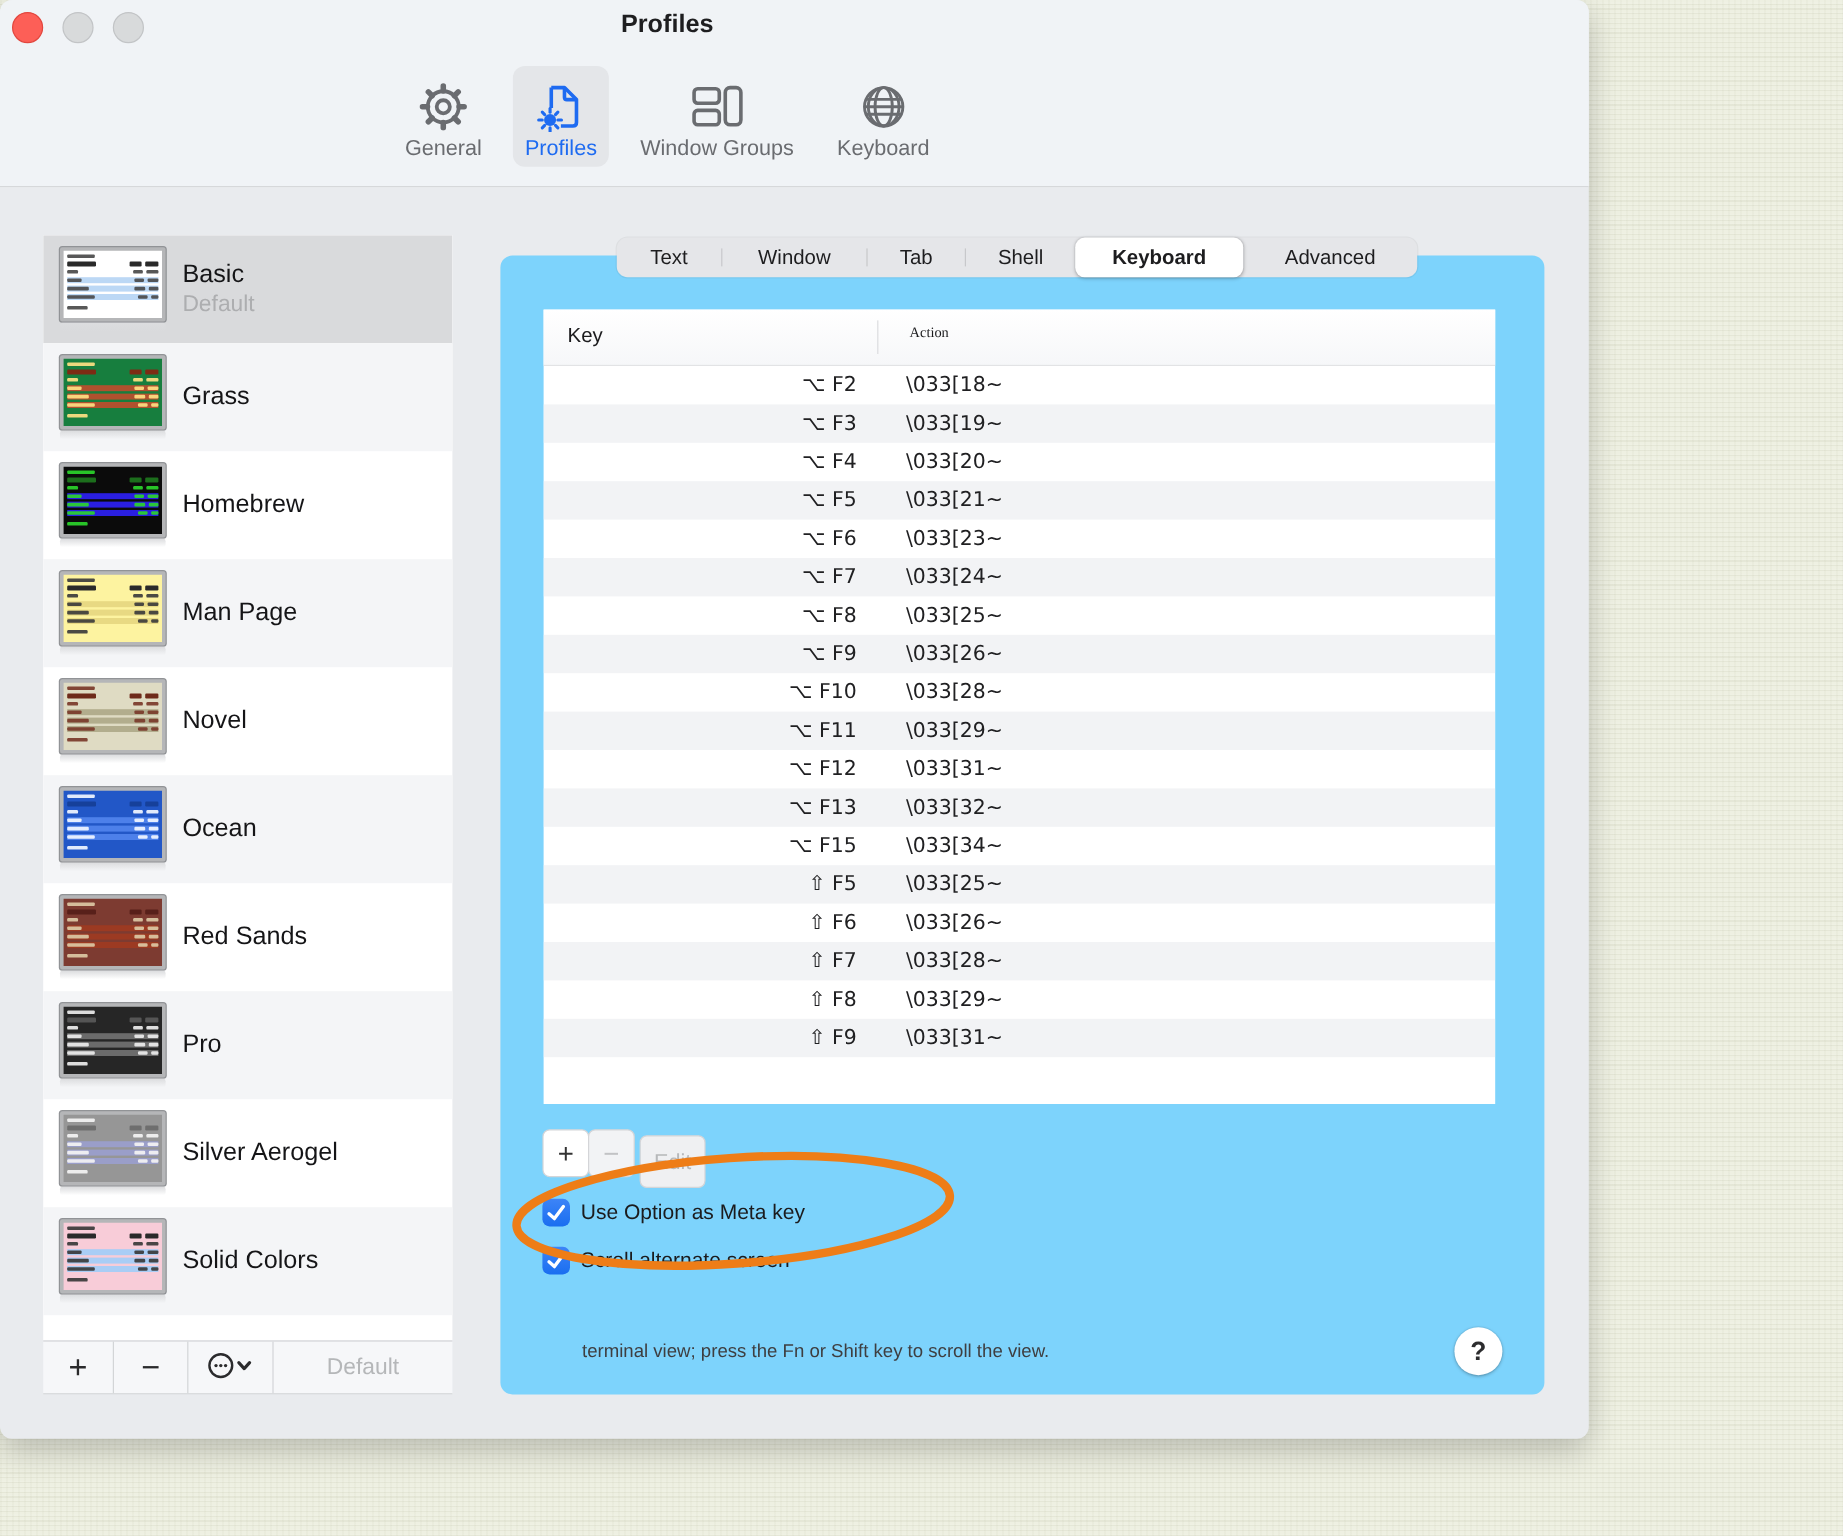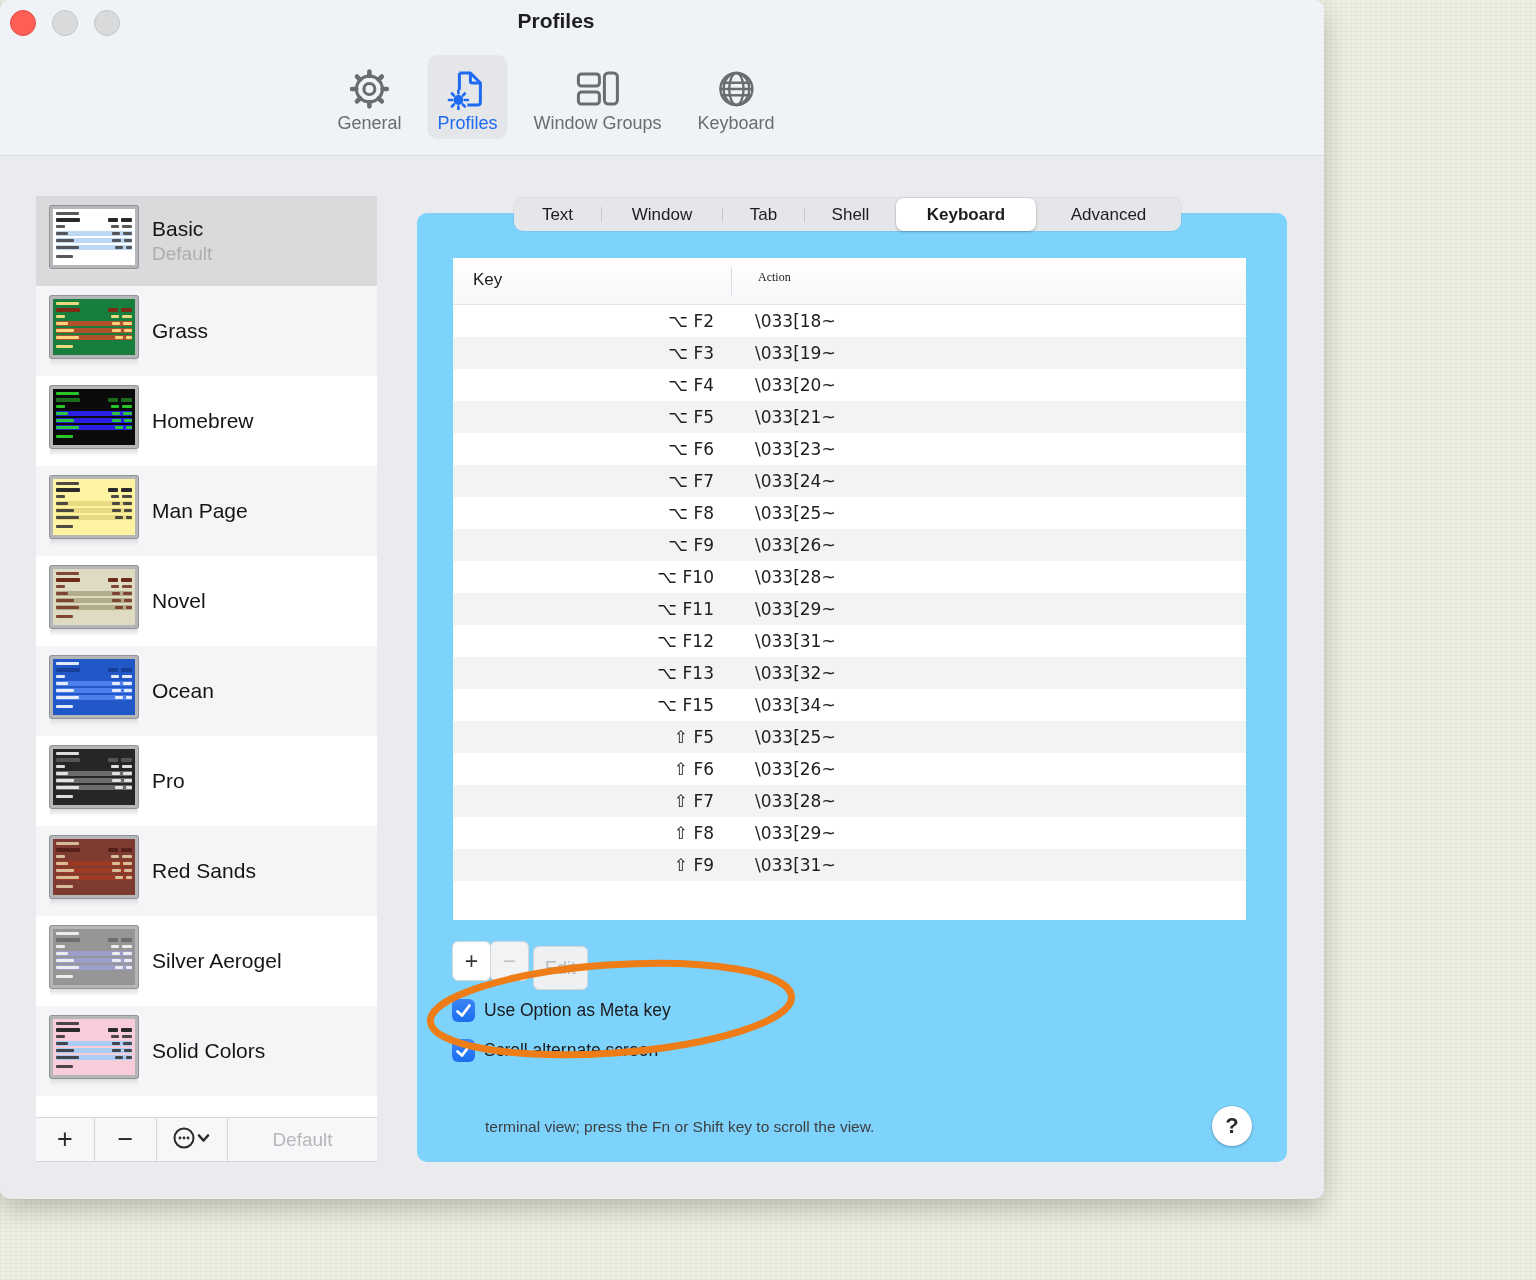--- a/index.html
+++ b/index.html
@@ -404,20 +404,58 @@
     </div>
     <div class="tshadow"></div>
   </div>
             <div class="ptext">
        <div class="pname">Ocean</div>
 
      </div>
           </div>
           <div class="prow">
             <div class="thumbwrap">
+    <div class="thumb" style="--scr:#7d3b31;--fg:#dcc9a5;--chip:#58201a;--hl:#9c3a22">
+      <i class="tb" style="width:30%"></i>
+      <div class="trow">
+                  <i class="chip" style="width:32%"></i>
+                  <i class="chip mla" style="width:13%"></i>
+                  <i class="chip" style="width:15%"></i>
+                </div>
+      <div class="trow">
+                  <i class="tb" style="width:12%"></i>
+                  <i class="tb mla" style="width:11%"></i>
+                  <i class="tb" style="width:13%"></i>
+                </div>
+      <div class="trow hl">
+                  <i class="tb" style="width:16%"></i>
+                  <i class="tb mla" style="width:11%"></i>
+                  <i class="tb" style="width:12%"></i>
+                </div>
+      <div class="trow hl">
+                  <i class="tb" style="width:24%"></i>
+                  <i class="tb mla" style="width:11%"></i>
+                  <i class="tb" style="width:11%"></i>
+                </div>
+      <div class="trow hl">
+                  <i class="tb" style="width:30%"></i>
+                  <i class="tb mla" style="width:11%"></i>
+                  <i class="tb" style="width:8%"></i>
+                </div>
+      <i class="tb" style="width:22%;margin-top:3px"></i>
+    </div>
+    <div class="tshadow"></div>
+  </div>
+            <div class="ptext">
+       <div class="pname">Red Sands</div>
+
+     </div>
+          </div>
+          <div class="prow">
+            <div class="thumbwrap">
     <div class="thumb" style="--scr:#262626;--fg:#ededed;--chip:#555555;--hl:#6b6b6b">
       <i class="tb" style="width:30%"></i>
       <div class="trow">
                   <i class="chip" style="width:32%"></i>
                   <i class="chip mla" style="width:13%"></i>
                   <i class="chip" style="width:15%"></i>
                 </div>
       <div class="trow">
                   <i class="tb" style="width:12%"></i>
                   <i class="tb mla" style="width:11%"></i>
@@ -437,58 +475,20 @@
                   <i class="tb" style="width:30%"></i>
                   <i class="tb mla" style="width:11%"></i>
                   <i class="tb" style="width:8%"></i>
                 </div>
       <i class="tb" style="width:22%;margin-top:3px"></i>
     </div>
     <div class="tshadow"></div>
   </div>
             <div class="ptext">
        <div class="pname">Pro</div>
-
-     </div>
-          </div>
-          <div class="prow">
-            <div class="thumbwrap">
-    <div class="thumb" style="--scr:#7d3b31;--fg:#dcc9a5;--chip:#58201a;--hl:#9c3a22">
-      <i class="tb" style="width:30%"></i>
-      <div class="trow">
-                  <i class="chip" style="width:32%"></i>
-                  <i class="chip mla" style="width:13%"></i>
-                  <i class="chip" style="width:15%"></i>
-                </div>
-      <div class="trow">
-                  <i class="tb" style="width:12%"></i>
-                  <i class="tb mla" style="width:11%"></i>
-                  <i class="tb" style="width:13%"></i>
-                </div>
-      <div class="trow hl">
-                  <i class="tb" style="width:16%"></i>
-                  <i class="tb mla" style="width:11%"></i>
-                  <i class="tb" style="width:12%"></i>
-                </div>
-      <div class="trow hl">
-                  <i class="tb" style="width:24%"></i>
-                  <i class="tb mla" style="width:11%"></i>
-                  <i class="tb" style="width:11%"></i>
-                </div>
-      <div class="trow hl">
-                  <i class="tb" style="width:30%"></i>
-                  <i class="tb mla" style="width:11%"></i>
-                  <i class="tb" style="width:8%"></i>
-                </div>
-      <i class="tb" style="width:22%;margin-top:3px"></i>
-    </div>
-    <div class="tshadow"></div>
-  </div>
-            <div class="ptext">
-       <div class="pname">Red Sands</div>
 
      </div>
           </div>
           <div class="prow">
             <div class="thumbwrap">
     <div class="thumb" style="--scr:#969696;--fg:#f4f4f4;--chip:#6e6e6e;--hl:#9a9ec9">
       <i class="tb" style="width:30%"></i>
       <div class="trow">
                   <i class="chip" style="width:32%"></i>
                   <i class="chip mla" style="width:13%"></i>

